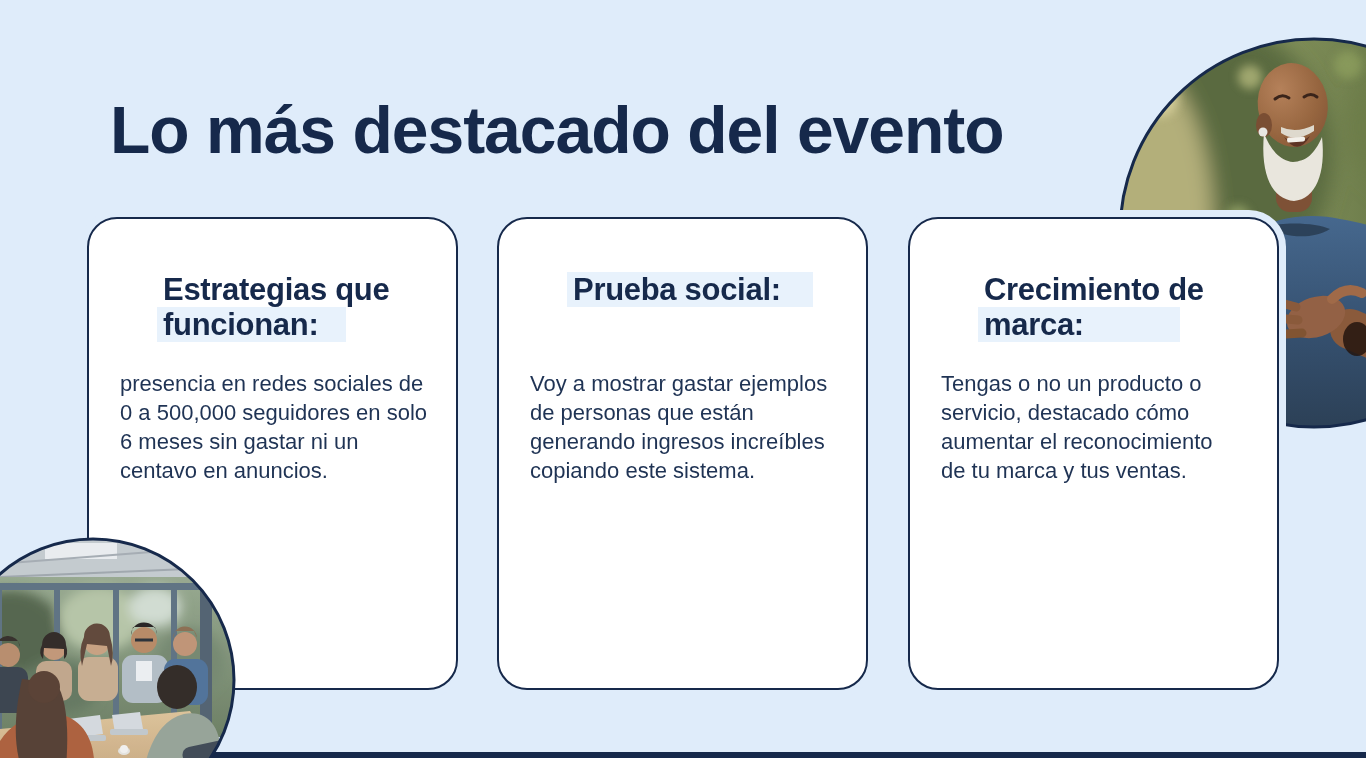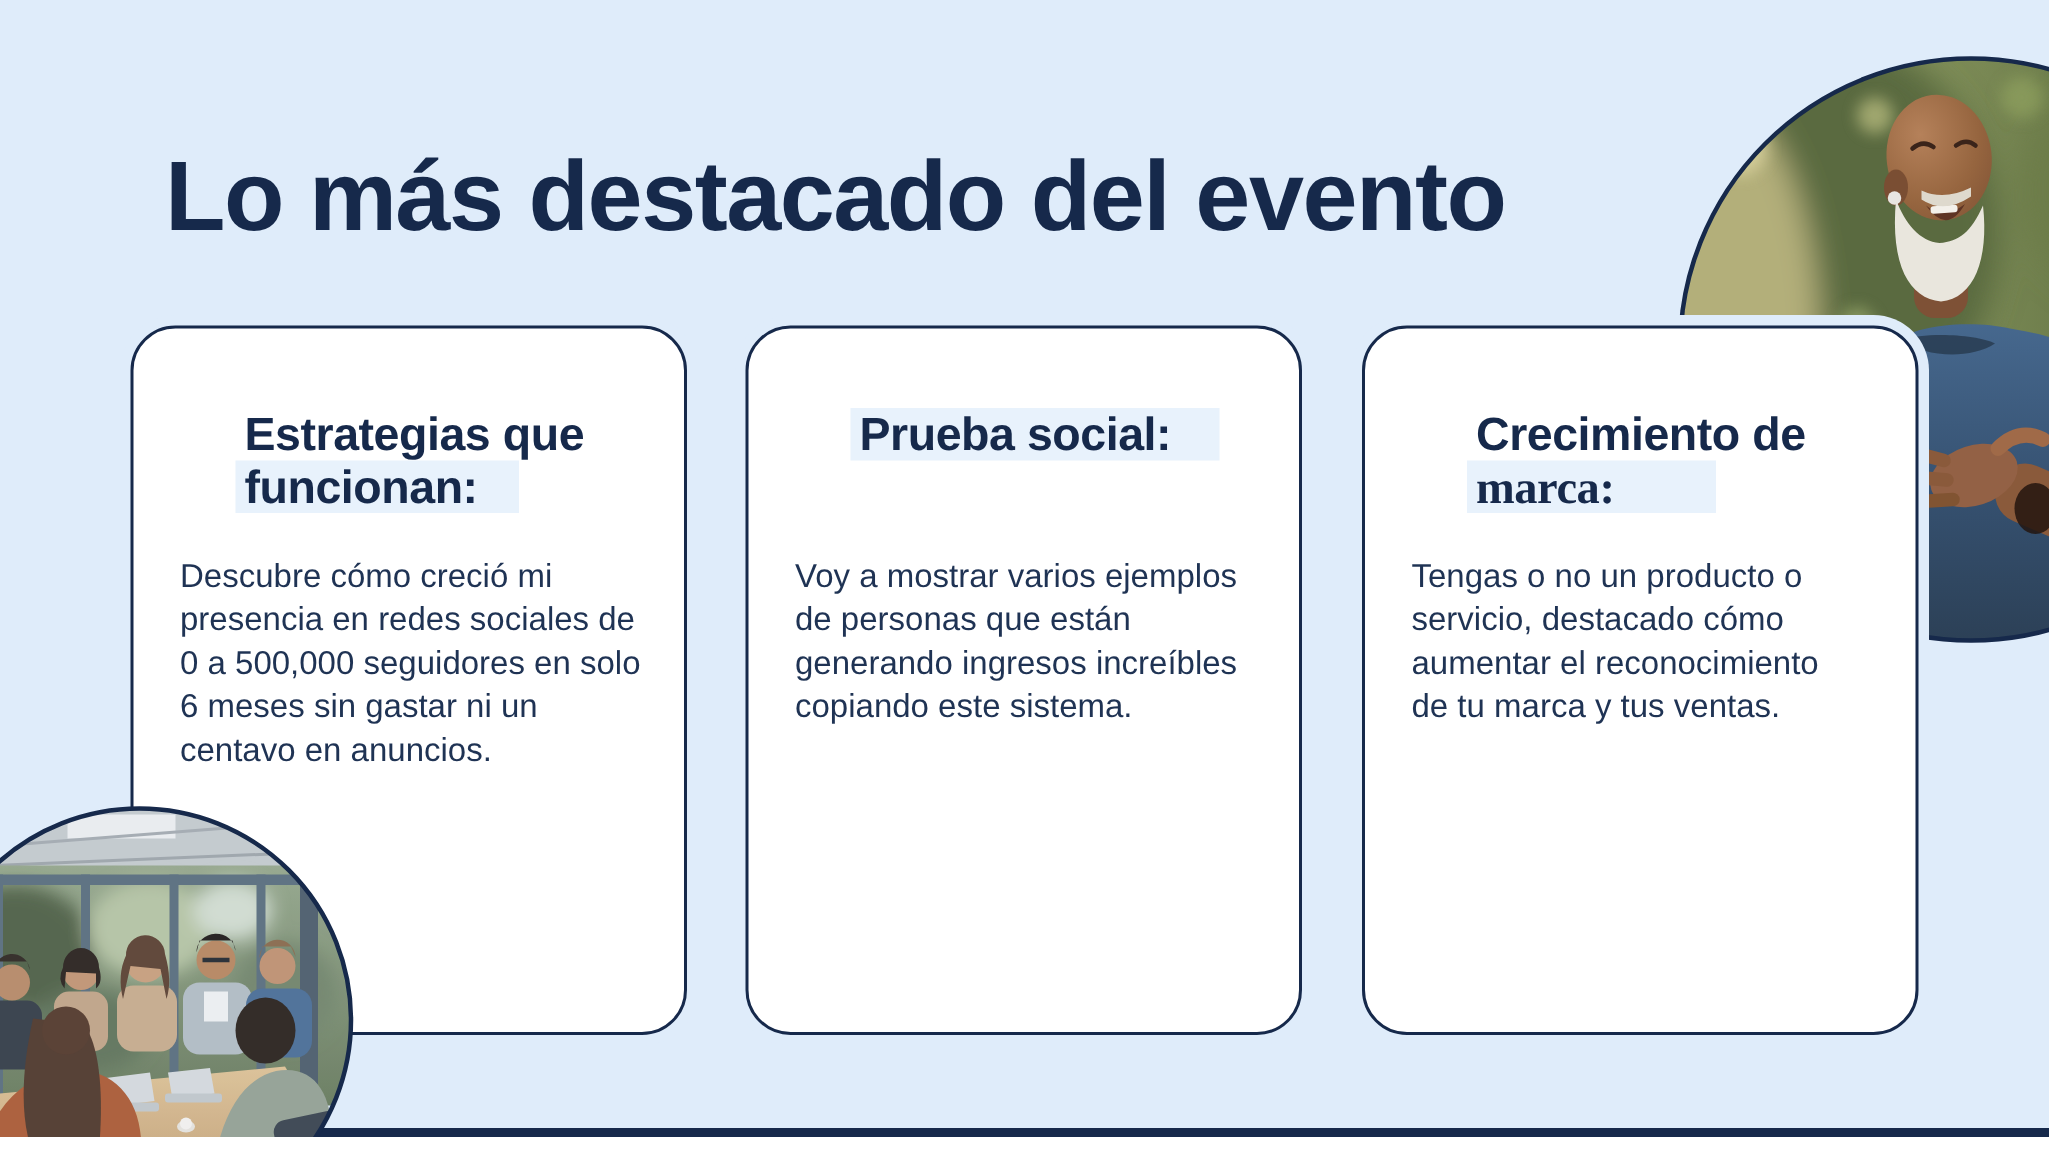--- a/index.html
+++ b/index.html
@@ -40,21 +40,21 @@
     font-size:31px;font-weight:700;letter-spacing:-0.3px;line-height:35px;
     color:var(--navy);
   }
   .hline{white-space:nowrap;margin-left:43px;}
   .hl{
     display:inline-block;background:var(--hl);
     padding-left:6px;margin-left:-6px;
   }
   .c1 .hl{padding-right:28px;}
   .c2 .hl{padding-right:32px;}
-  .c3 .hl{padding-right:68px;font-family:Liberation Serif, serif;}
+  .c3 .hl{padding-right:96px;}
   .card-body{
     position:absolute;left:31px;top:150px;right:16px;
     font-size:22px;font-weight:400;line-height:29px;
     color:var(--body-text);
   }
   .bline{white-space:nowrap;}
   .bottom-bar{
     position:absolute;left:0;bottom:0;width:1366px;height:6px;
     background:var(--navy);z-index:2;
   }
@@ -151,35 +151,34 @@
     </g>
     <circle cx="196" cy="196" r="194" fill="none" stroke="#16294b" stroke-width="3"></circle>
   </svg>
 
   <div class="card c1">
     <div class="card-heading">
       <div class="hline">Estrategias que</div>
       <div class="hline"><span class="hl">funcionan:</span></div>
     </div>
     <div class="card-body">
-      <div class="bline">Descubre cómo creció mi</div>
       <div class="bline">presencia en redes sociales de</div>
       <div class="bline">0 a 500,000 seguidores en solo</div>
       <div class="bline">6 meses sin gastar ni un</div>
       <div class="bline">centavo en anuncios.</div>
     </div>
   </div>
 
   <div class="card c2">
     <div class="card-heading">
 
       <div class="hline"><span class="hl">Prueba social:</span></div>
     </div>
     <div class="card-body">
-      <div class="bline">Voy a mostrar varios ejemplos</div>
+      <div class="bline">Voy a mostrar gastar ejemplos</div>
       <div class="bline">de personas que están</div>
       <div class="bline">generando ingresos increíbles</div>
       <div class="bline">copiando este sistema.</div>
 
     </div>
   </div>
 
   <div class="card c3">
     <div class="card-heading">
       <div class="hline">Crecimiento de</div>

